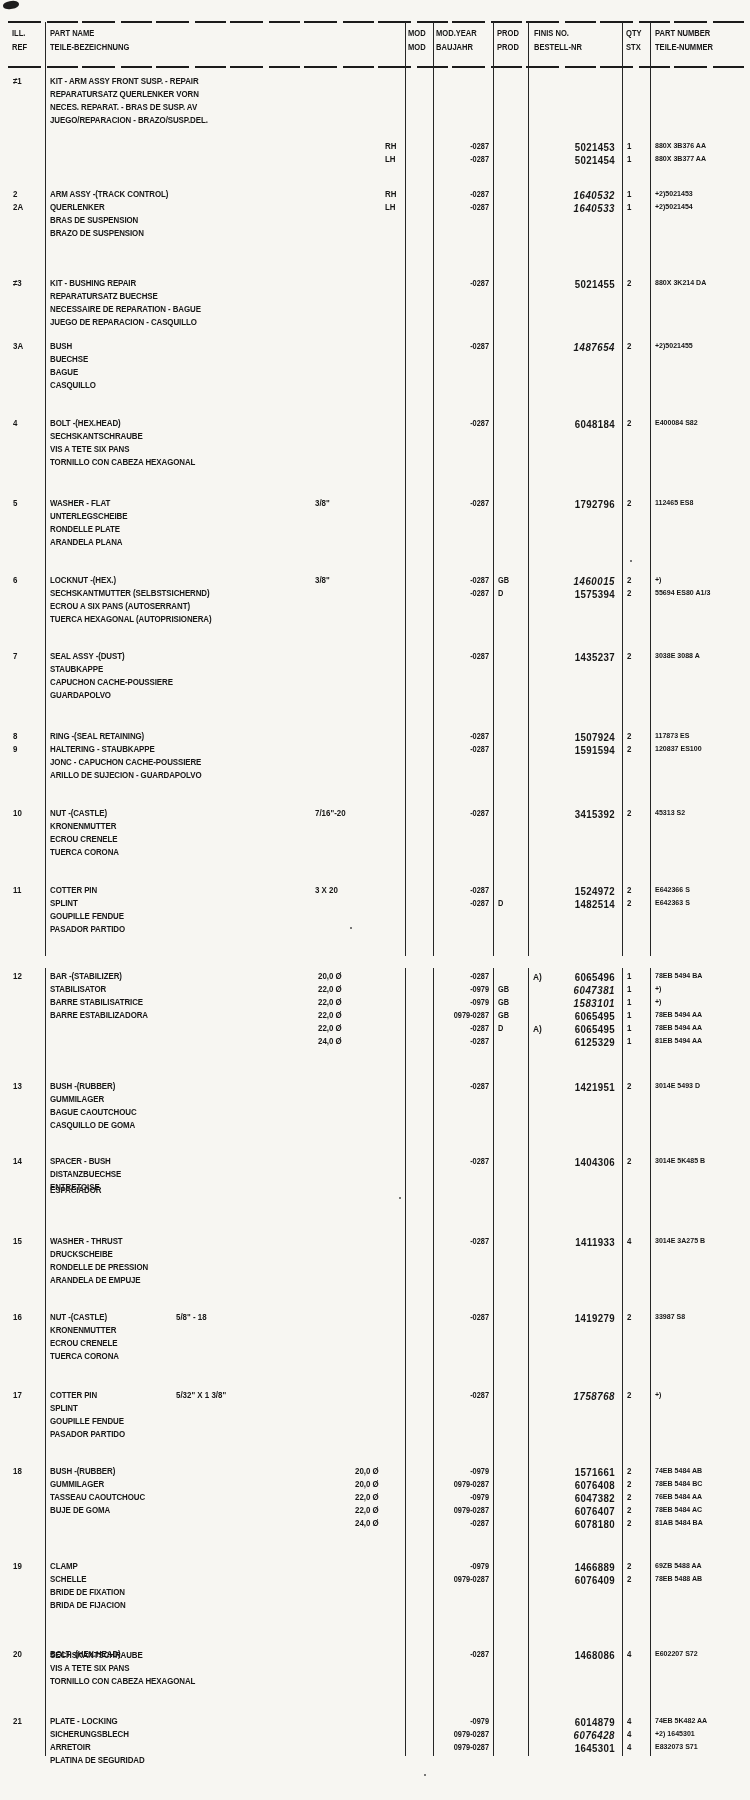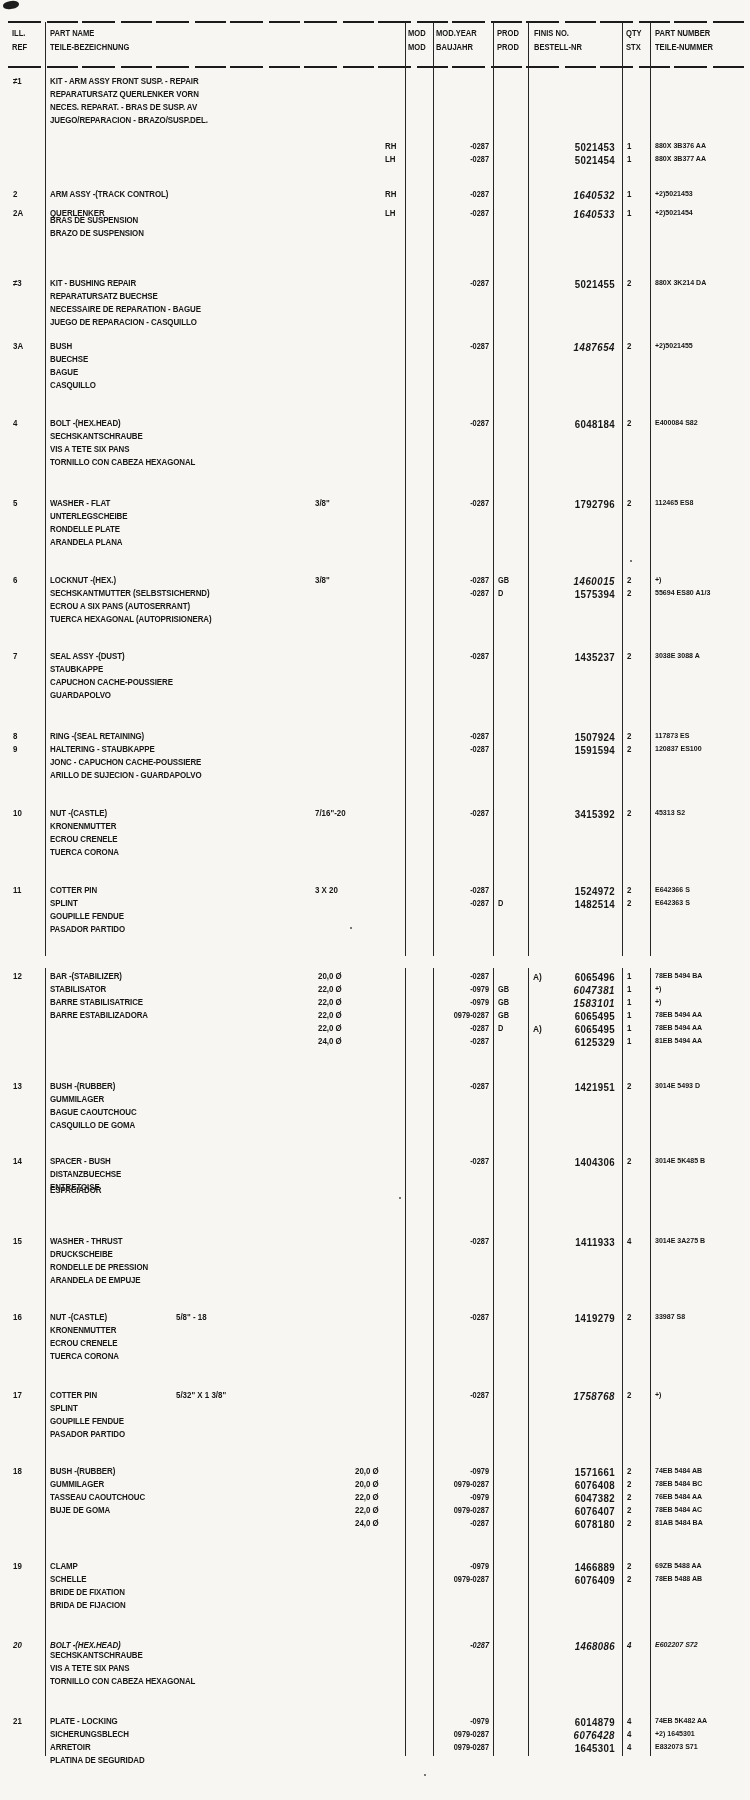--- a/index.html
+++ b/index.html
@@ -132,21 +132,21 @@
       <div class="row" style="top: 189px;">
         <div class="line" style="top: 0px;">
           <span class="c ref">2</span>
           <span class="c nm">ARM ASSY -(TRACK CONTROL)</span>
           <span class="c sp" style="left: 385px;">RH</span>
           <span class="c yr">-0287</span>
           <span class="c fi it">1640532</span>
           <span class="c qt">1</span>
           <span class="c pn">+2)5021453</span>
         </div>
-        <div class="line" style="top: 13px; margin-top: 6px;">
+        <div class="line" style="top: 13px;">
           <span class="c ref">2A</span>
           <span class="c nm">QUERLENKER</span>
           <span class="c sp" style="left: 385px;">LH</span>
           <span class="c yr">-0287</span>
           <span class="c fi it">1640533</span>
           <span class="c qt">1</span>
           <span class="c pn">+2)5021454</span>
         </div>
         <div class="line" style="top: 26px; text-align: center;">
           <span class="c nm">BRAS DE SUSPENSION</span>
@@ -557,21 +557,21 @@
           <span class="c pn">78EB 5488 AB</span>
         </div>
         <div class="line" style="top: 26px;">
           <span class="c nm">BRIDE DE FIXATION</span>
         </div>
         <div class="line" style="top: 39px;">
           <span class="c nm">BRIDA DE FIJACION</span>
         </div>
       </div>
       <div class="row" style="top: 1637px;">
-        <div class="line" style="top: 3px; font-style: italic;">
+        <div class="line" style="top: 12px;">
           <span class="c ref">20</span>
           <span class="c nm">BOLT -(HEX.HEAD)</span>
           <span class="c yr">-0287</span>
           <span class="c fi">1468086</span>
           <span class="c qt">4</span>
           <span class="c pn">E602207 S72</span>
         </div>
         <div class="line" style="top: 13px;">
           <span class="c nm">SECHSKANTSCHRAUBE</span>
         </div>

